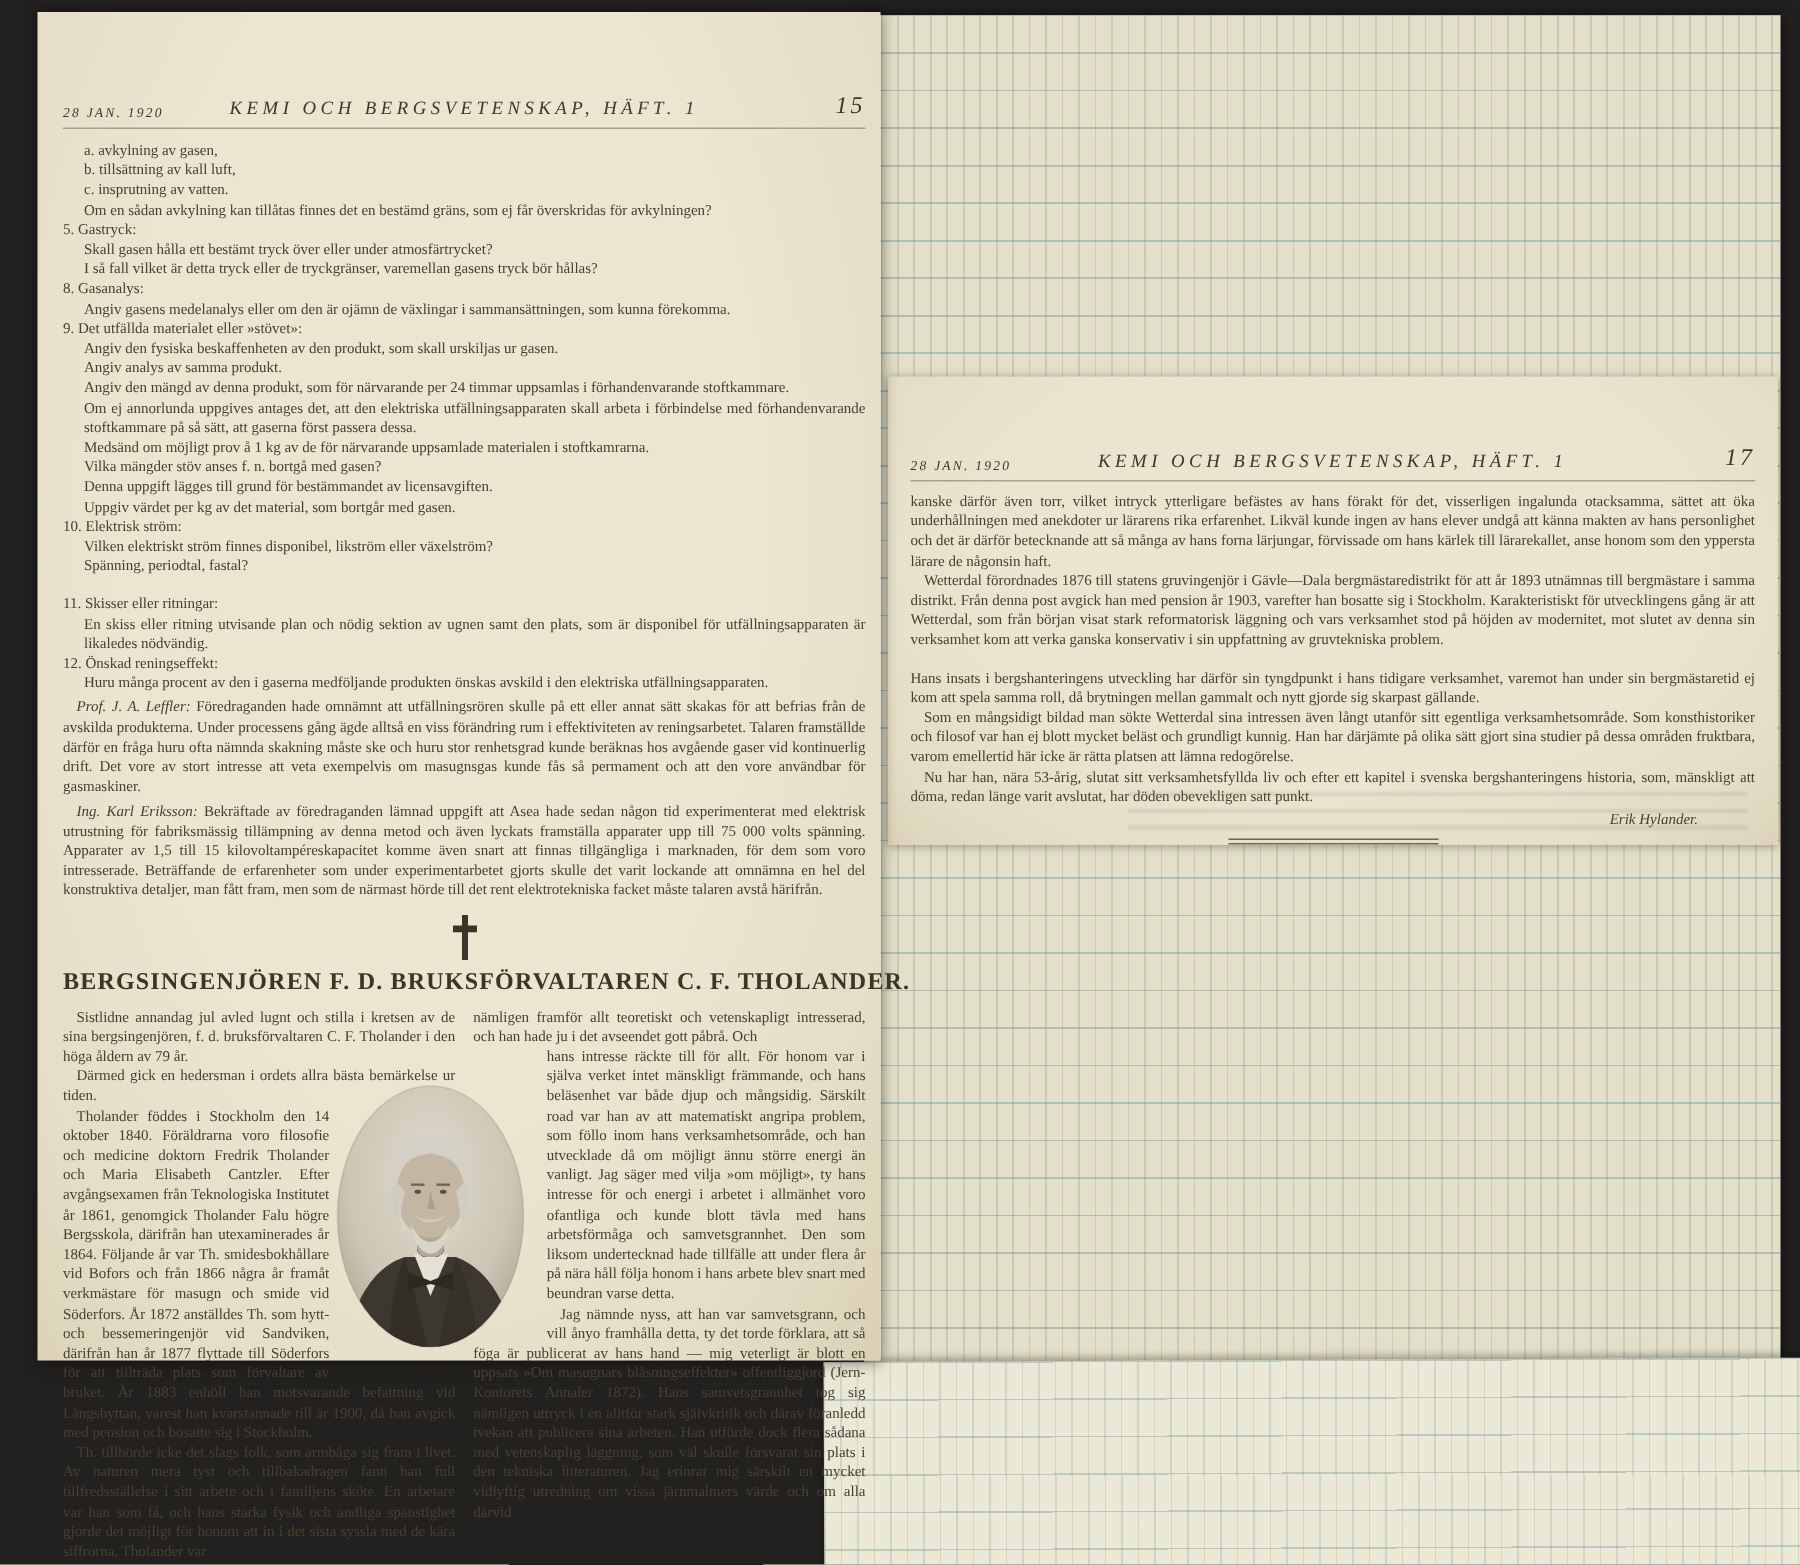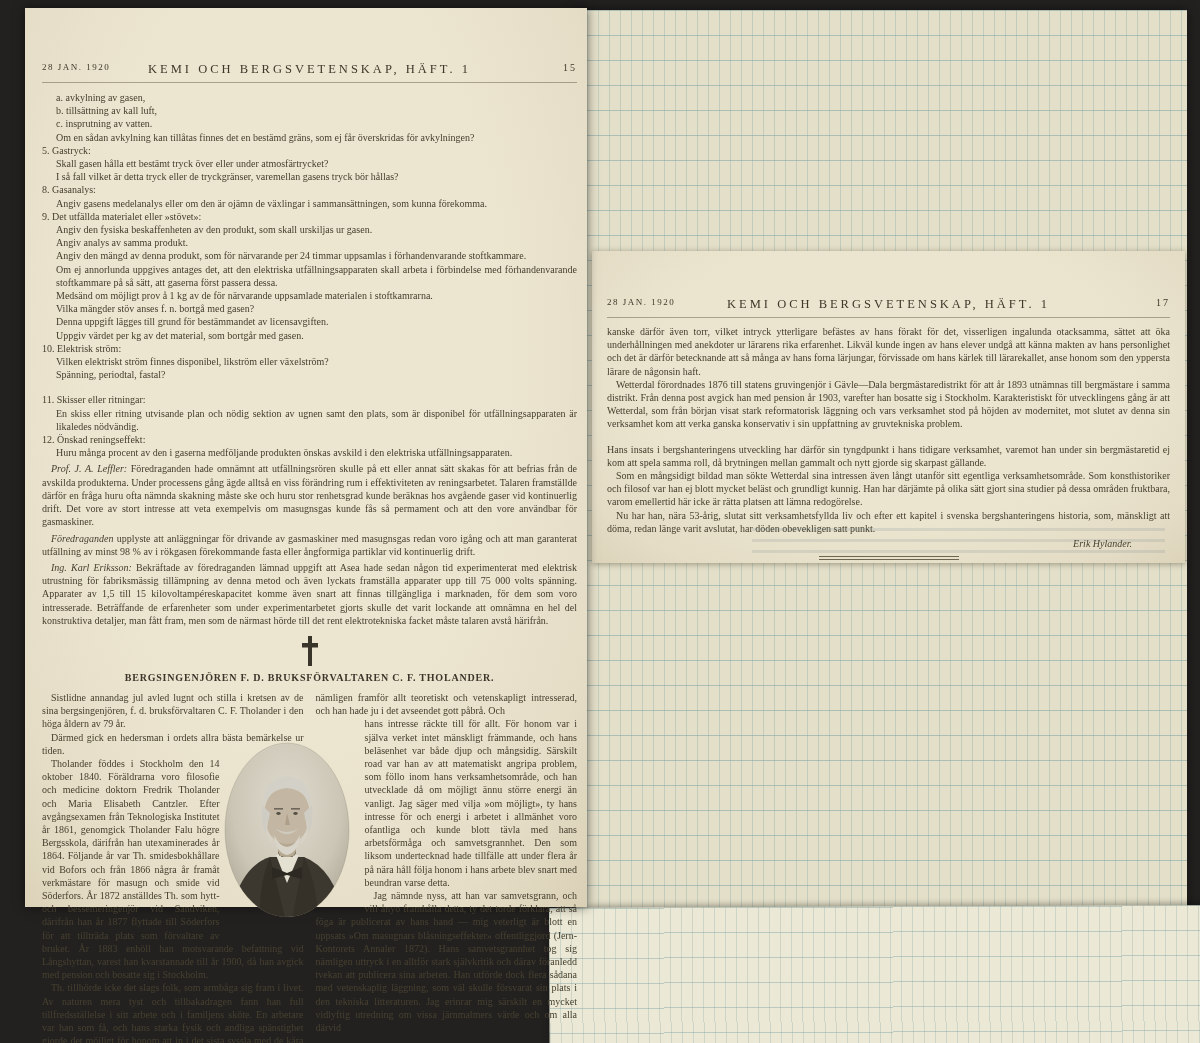--- a/index.html
+++ b/index.html
@@ -35,37 +35,37 @@
   }
   #page15 .inner{padding:54px 10px 0 17px;}
   
   #page17{
     left:592px;top:251px;width:593px;height:312px;
     background:radial-gradient(ellipse at 50% 40%, #ebe5cf 55%, #e4dcc5 85%, #dcd3ba 100%);
     box-sizing:border-box;padding:46px 15px 0 15px;
     box-shadow:0 1px 6px rgba(60,50,30,0.45);
   }
   
-  .phead{display:flex;align-items:flex-start;color:#3e382a;}
+  .phead{display:flex;align-items:flex-end;color:#3e382a;font-style:italic;}
   .phead .date{font-size:9px;letter-spacing:1.5px;width:92px;white-space:nowrap;}
   .phead .jtitle{flex:1;text-align:center;font-size:12.5px;letter-spacing:3px;white-space:nowrap;}
-  .phead .pnum{width:92px;text-align:right;font-size:10px;letter-spacing:2px;}
+  .phead .pnum{width:92px;text-align:right;font-size:16px;letter-spacing:2px;}
   .hrule{border-top:1px solid rgba(70,60,40,0.40);margin-top:5px;}
   
   .cols{display:flex;gap:12px;margin-top:8px;flex-direction:column;}
   .col{flex:1;font-size:10px;line-height:13.2px;text-align:justify;}
   .col p{margin:0;}
   p.t-sub{padding-left:14px;}
   p.t-num{padding-left:14px;text-indent:-14px;}
   p.t-body{padding-left:14px;}
   p.t-disc{text-indent:9px;margin-top:3px !important;}
   
   .obit-cross{text-align:center;margin-top:9px;height:34px;}
   .obit-heading{
-    text-align:center;font-size:10px;letter-spacing:0.8px;
+    text-align:center;font-size:16px;letter-spacing:0.8px;
     color:#3b352a;margin-top:2px;font-weight:600;white-space:nowrap;
   }
   .obit-cols{display:flex;gap:12px;margin-top:8px;position:relative;}
   .ocol{flex:1;font-size:10px;line-height:13.2px;text-align:justify;}
   .ocol p{margin:0;text-indent:9px;}
   .ocol p.noindent{text-indent:0;}
   .float-r-spacer{float:right;width:79px;height:182px;margin-left:5px;}
   .float-l-spacer{float:left;width:44px;height:198px;margin-right:5px;}
   #portrait{
     position:absolute;left:182px;top:44px;width:126px;height:190px;
@@ -145,21 +145,20 @@
           <p class="t-num">10. Elektrisk ström:</p>
           <p class="t-body">Vilken elektriskt ström finnes disponibel, likström eller växelström?</p>
           <p class="t-body">Spänning, periodtal, fastal?</p>
         </div>
       <div class="col">
           <p class="t-num">11. Skisser eller ritningar:</p>
           <p class="t-body">En skiss eller ritning utvisande plan och nödig sektion av ugnen samt den plats, som är disponibel för utfällningsapparaten är likaledes nödvändig.</p>
           <p class="t-num">12. Önskad reningseffekt:</p>
           <p class="t-body">Huru många procent av den i gaserna medföljande produkten önskas avskild i den elektriska utfällningsapparaten.</p>
           <p class="t-disc"><i>Prof. J. A. Leffler: </i>Föredraganden hade omnämnt att utfällningsrören skulle på ett eller annat sätt skakas för att befrias från de avskilda produkterna. Under processens gång ägde alltså en viss förändring rum i effektiviteten av reningsarbetet. Talaren framställde därför en fråga huru ofta nämnda skakning måste ske och huru stor renhetsgrad kunde beräknas hos avgående gaser vid kontinuerlig drift. Det vore av stort intresse att veta exempelvis om masugnsgas kunde fås så permament och att den vore användbar för gasmaskiner.</p>
-          <p class="t-disc"><i>Föredraganden </i>upplyste att anläggningar för drivande av gasmaskiner med masugnsgas redan voro igång och att man garanterat utfällning av minst 98 % av i rökgasen förekommande fasta eller ångformiga partiklar vid kontinuerlig drift.</p>
           <p class="t-disc"><i>Ing. Karl Eriksson: </i>Bekräftade av föredraganden lämnad uppgift att Asea hade sedan någon tid experimenterat med elektrisk utrustning för fabriksmässig tillämpning av denna metod och även lyckats framställa apparater upp till 75 000 volts spänning. Apparater av 1,5 till 15 kilovoltampéreskapacitet komme även snart att finnas tillgängliga i marknaden, för dem som voro intresserade. Beträffande de erfarenheter som under experimentarbetet gjorts skulle det varit lockande att omnämna en hel del konstruktiva detaljer, man fått fram, men som de närmast hörde till det rent elektrotekniska facket måste talaren avstå härifrån.</p>
         </div>
     </div>
 
     <div class="obit-cross">
       <svg width="16" height="30" viewBox="0 0 16 30" aria-hidden="true">
         <rect x="6" y="0" width="4" height="30" fill="#3a352b"></rect>
         <rect x="0" y="7" width="16" height="4.5" fill="#3a352b"></rect>
       </svg>
     </div>

